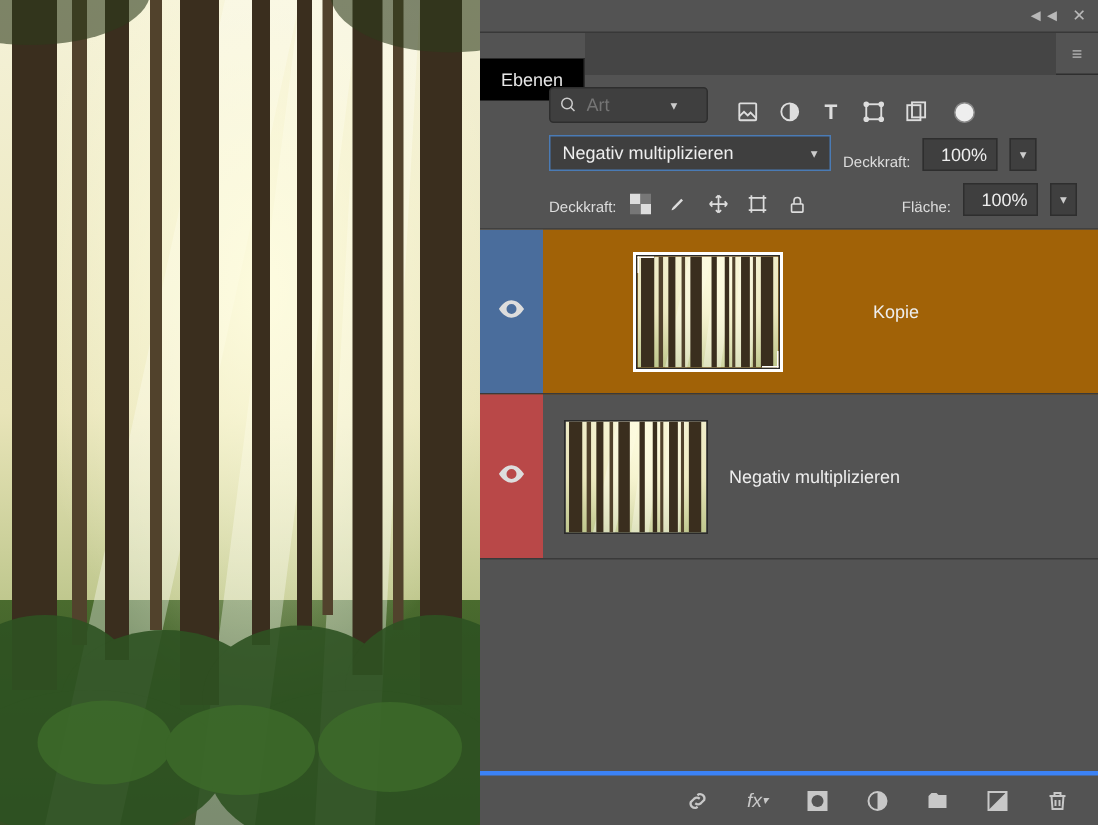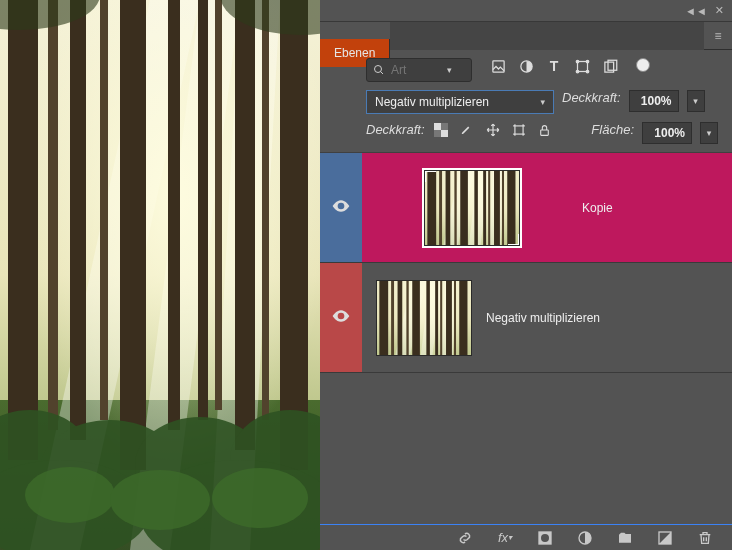--- a/index.html
+++ b/index.html
@@ -2,53 +2,53 @@
 <html><head>
 <meta charset="utf-8">
 <style>
 * { margin: 0; padding: 0; box-sizing: border-box; font-family: "Segoe UI", Tahoma, sans-serif; }
 body { width: 732px; height: 550px; background: #535353; display: flex; overflow: hidden; }
 .canvas { width: 320px; height: 550px; position: relative; overflow: hidden; }
 .panel { flex: 1; background: #535353; display: flex; flex-direction: column; color: #e6e6e6; font-size: 12px; }
 .panel-header { height: 22px; display: flex; align-items: center; justify-content: flex-end; padding: 0 8px; gap: 8px; border-bottom: 1px solid #383838; }
 .panel-header .ico { color: #b8b8b8; font-size: 11px; cursor: pointer; }
 .tabs { display: flex; align-items: center; height: 28px; border-bottom: 1px solid #2e2e2e; }
-.tab { padding: 0 14px; height: 28px; display: flex; align-items: center; background: #c2410c; border-right: 1px solid #2e2e2e; color: #e6e6e6; font-size: 12px; margin-top: 34px; }
+.tab { padding: 0 14px; height: 28px; display: flex; align-items: center; background: #000000; border-right: 1px solid #2e2e2e; color: #e6e6e6; font-size: 12px; margin-top: 34px; }
 .tabs-spacer { flex: 1; background: #454545; height: 28px; }
 .menu-icon { width: 28px; display: flex; align-items: center; justify-content: center; color: #b8b8b8; cursor: pointer; }
 .options { padding: 8px 14px; display: flex; flex-direction: column; gap: 8px; border-bottom: 1px solid #404040; }
-.row { display: flex; align-items: flex-start; gap: 8px; padding-left: 32px; }
+.row { display: flex; align-items: flex-end; gap: 8px; padding-left: 32px; }
 .search { display: flex; align-items: center; background: #3f3f3f; border: 1px solid #2e2e2e; border-radius: 3px; height: 24px; width: 106px; padding: 0 6px; color: #ccc; gap: 6px; }
 .search input { background: none; border: none; color: #ccc; width: 50px; outline: none; font-size: 12px; }
 .chev { color: #ccc; font-size: 9px; }
 .filter-icons { display: flex; gap: 12px; margin-left: 10px; align-items: center; }
 .filter-icons .fi { width: 16px; height: 16px; display: inline-flex; align-items: center; justify-content: center; color: #ddd; }
 .swatch { width: 14px; height: 14px; border-radius: 50%; background: #eee; border: 1px solid #888; margin-left: 10px; }
 .blend-select { display: flex; align-items: center; background: #3f3f3f; border: 1px solid #4a7bb5; height: 24px; width: 188px; padding: 0 8px; justify-content: space-between; color: #eee; }
-.label { color: #ddd; font-size: 13px; font-style: italic; }
-.pct-box { display: flex; align-items: center; background: #3f3f3f; border: 1px solid #2e2e2e; height: 22px; width: 50px; padding: 0 6px; color: #eee; justify-content: flex-end; gap: 4px; font-weight: bold; }
+.label { color: #ddd; font-size: 10px; }
+.pct-box { display: flex; align-items: center; background: #3f3f3f; border: 1px solid #2e2e2e; height: 22px; width: 50px; padding: 0 6px; color: #eee; justify-content: flex-end; gap: 4px; }
 .pct-chev { width: 18px; height: 22px; background: #3f3f3f; border: 1px solid #2e2e2e; display: flex; align-items: center; justify-content: center; }
 .lock-icons { display: flex; gap: 10px; align-items: center; }
 .lock-icons .li { width: 16px; height: 16px; display: inline-flex; align-items: center; justify-content: center; color: #ddd; }
 .layers { flex: 1; overflow: auto; }
 .layer { display: flex; align-items: center; height: 110px; border-bottom: 1px solid #3a3a3a; }
-.layer.selected { background: #be185d; gap: 48px; }
+.layer.selected { background: #a16207; gap: 48px; }
 .vis-col { width: 42px; height: 100%; display: flex; align-items: center; justify-content: center; }
 .vis-col.blue { background: #4a6d9c; }
 .vis-col.red { background: #b94848; }
 .eye svg { width: 20px; height: 20px; fill: #ddd; }
 .thumb { width: 96px; height: 76px; margin: 0 14px; border: 1px solid #2a2a2a; position: relative; overflow: hidden; }
 .thumb.sel { outline: 2px solid #fff; }
 .corner { position: absolute; width: 12px; height: 12px; border: 2px solid #fff; }
 .corner.tl { top: -1px; left: -1px; border-right: none; border-bottom: none; }
 .corner.br { bottom: -1px; right: -1px; border-left: none; border-top: none; }
 .layer-name { color: #eee; font-size: 12px; }
 .layer-name.italic { font-style: italic; }
 .lock-right { margin-left: auto; margin-right: 20px; color: #ccc; }
-.bottom-bar { height: 26px; border-top: 1px solid #3b82f6; display: flex; align-items: center; justify-content: flex-end; padding: 0 18px; gap: 22px; }
+.bottom-bar { height: 36px; border-top: 3px solid #3b82f6; display: flex; align-items: center; justify-content: flex-end; padding: 0 18px; gap: 22px; }
 .bottom-bar .bb { color: #c8c8c8; width: 18px; height: 18px; display: inline-flex; align-items: center; justify-content: center; cursor: pointer; }
 
 .forest-bg { width: 100%; height: 100%; display: block; }
 </style>
 </head>
 <body>
 
 <svg width="0" height="0" style="position:absolute">
   <defs>
     <linearGradient id="sky" x1="0" y1="0" x2="0" y2="1">

